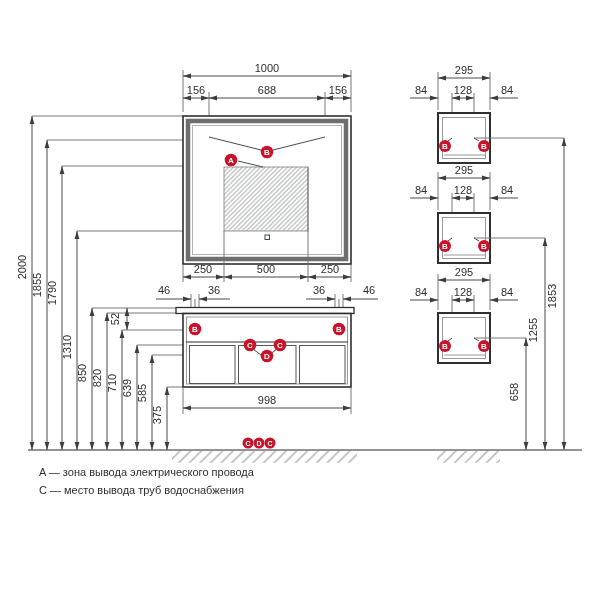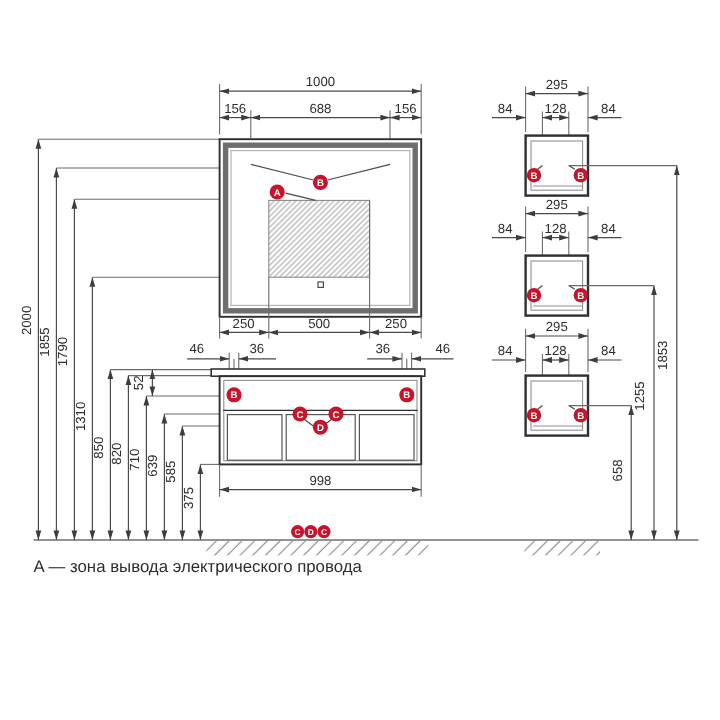--- a/index.html
+++ b/index.html
@@ -6,21 +6,21 @@
   #stage{position:relative;width:600px;height:508px;background:#ffffff;overflow:hidden;
          font-family:"Liberation Sans",sans-serif;}
   svg{position:absolute;left:0;top:0;}
   .dl{stroke:#4a4a4a;stroke-width:1;fill:none;}
   .ext{stroke:#6a6a6a;stroke-width:0.9;fill:none;}
   .body{stroke:#2f2f2f;stroke-width:1.6;fill:#ffffff;}
   .thin{stroke:#8f8f8f;stroke-width:0.9;fill:none;}
   .dtx{font-size:11px;fill:#2e2e2e;}
   .btx{font-size:8px;fill:#ffffff;font-weight:bold;}
   .btx2{font-size:7px;fill:#ffffff;font-weight:bold;}
-  #legend{position:absolute;left:28px;top:464px;color:#2e2e2e;font-size:14px;line-height:17.5px;}
+  #legend{position:absolute;left:39px;top:464px;color:#2e2e2e;font-size:11px;line-height:17.5px;}
 </style>
 </head>
 <body>
 
 <div id="stage">
 <svg width="600" height="600" viewBox="0 0 600 600">
   <defs>
     <marker id="ah" orient="auto-start-reverse" markerWidth="9" markerHeight="8" refX="8" refY="3.5" markerUnits="userSpaceOnUse">
       <path d="M0,1.1 L8,3.5 L0,5.9 Z" fill="#3d3d3d"></path>
     </marker>
@@ -284,14 +284,15 @@
     <line class="dl" x1="545" y1="238" x2="545" y2="450" marker-start="url(#ah)" marker-end="url(#ah)"></line>
     <line class="dl" x1="564" y1="138" x2="564" y2="450" marker-start="url(#ah)" marker-end="url(#ah)"></line>
     <text class="dtx" x="518" y="392" text-anchor="middle" transform="rotate(-90 518 392)">658</text>
     <text class="dtx" x="537" y="330" text-anchor="middle" transform="rotate(-90 537 330)">1255</text>
     <text class="dtx" x="556" y="296" text-anchor="middle" transform="rotate(-90 556 296)">1853</text>
   </g>
 </svg>
 
   <div id="legend">
     <div>A — зона вывода электрического провода</div>
+    <div>C — место вывода труб водоснабжения</div>
   </div>
 </div>
 
 </body></html>

